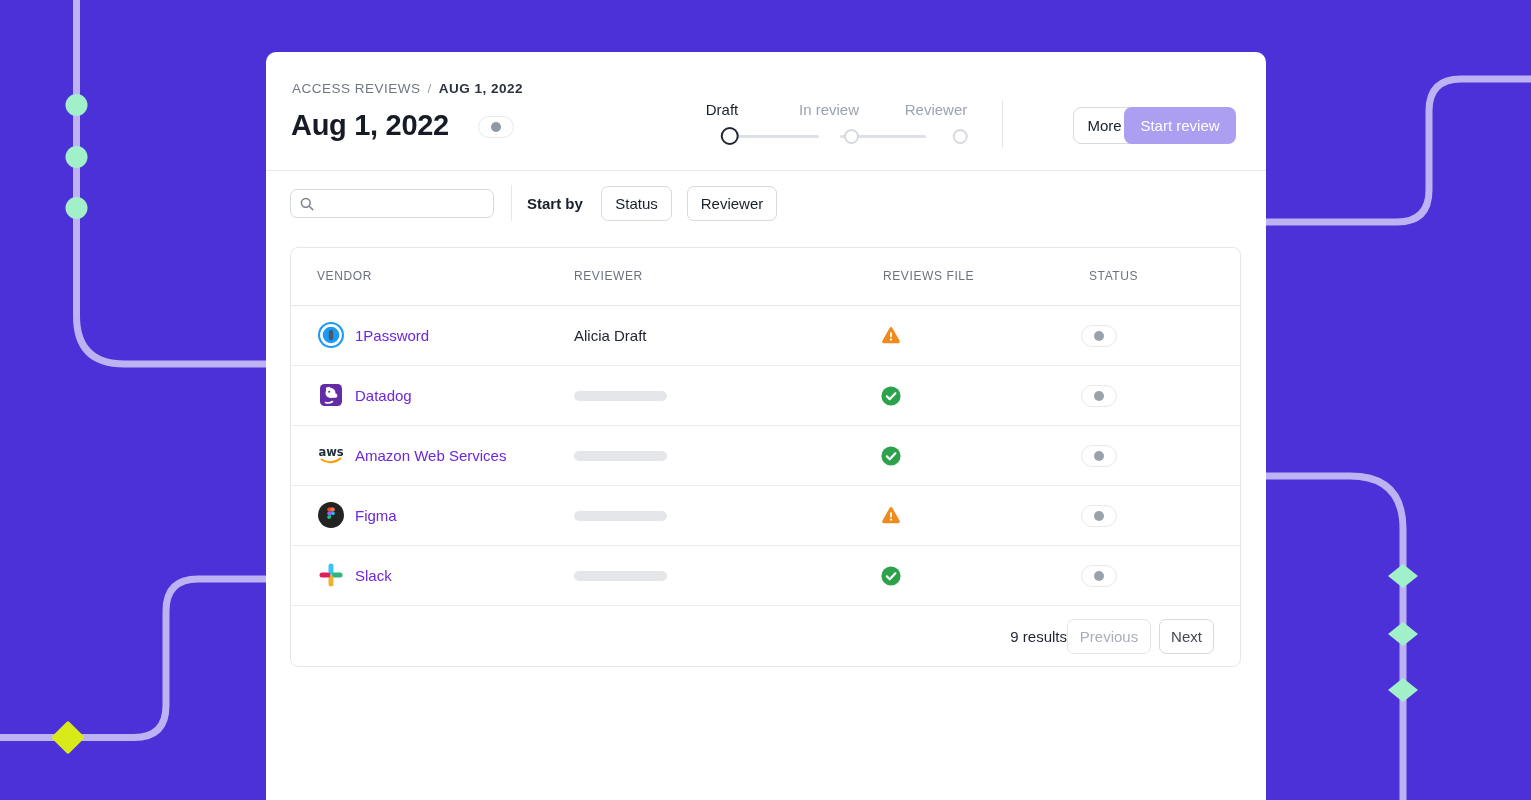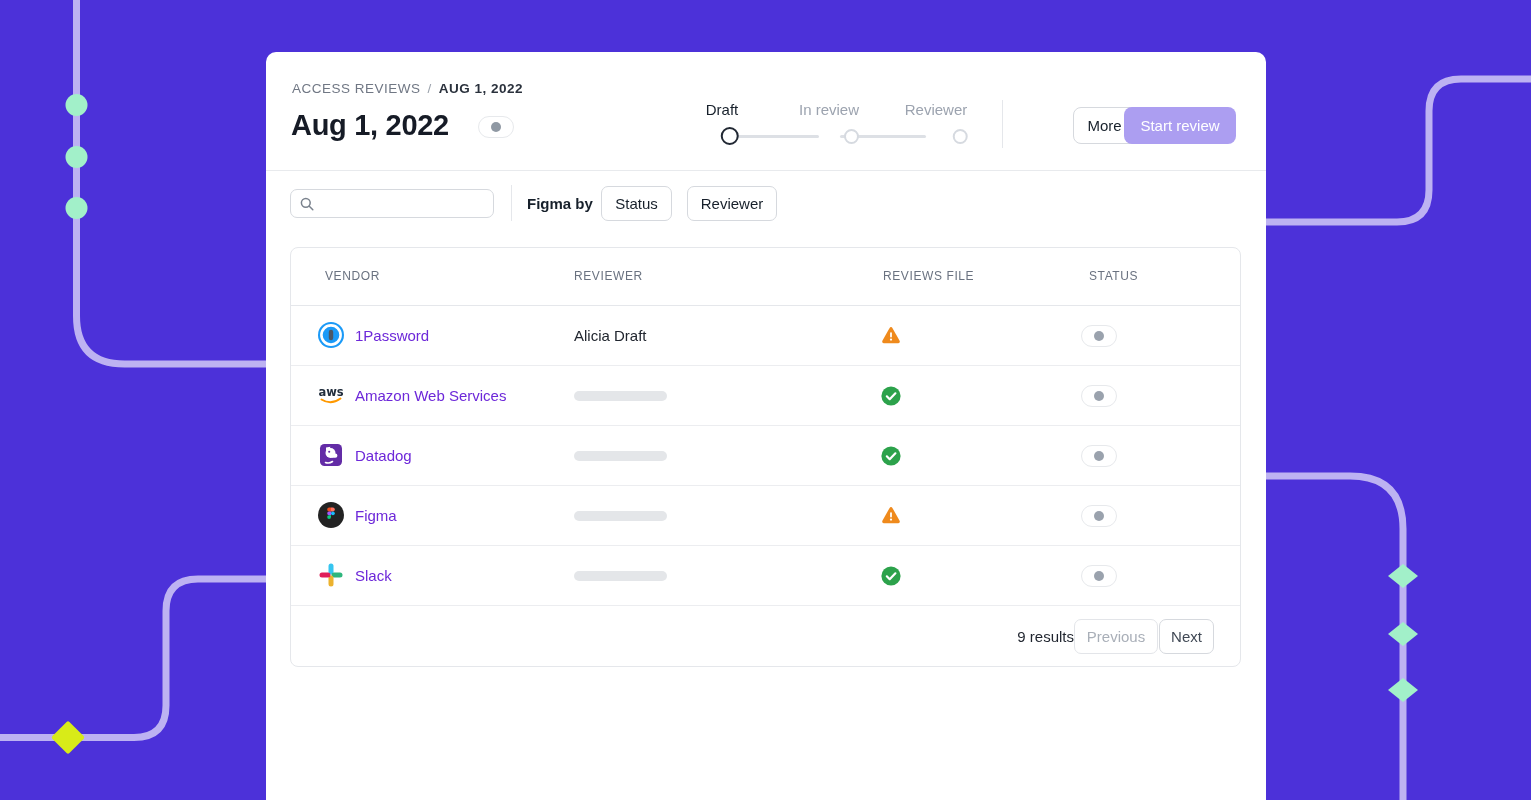--- a/index.html
+++ b/index.html
@@ -63,32 +63,32 @@
   .reviewer-btn{position:absolute;left:421px;top:134px;width:90px;height:35px;border-radius:7px;}
   
   .table{
     position:absolute;left:24px;top:195px;width:951px;
     border:1px solid #E5E7EB;border-radius:8px;box-sizing:border-box;background:#fff;overflow:hidden;
   }
   .t-head{position:relative;height:57px;border-bottom:1px solid #E5E7EB;}
   .t-head span{
     position:absolute;top:0;line-height:57px;font-size:12px;letter-spacing:.6px;color:#6A7280;font-weight:500;
   }
-  .col-vendor{left:34px;} .col-reviewer{left:283px;} .col-access{left:592px;} .col-status{left:798px;}
+  .col-vendor{left:26px;} .col-reviewer{left:283px;} .col-access{left:592px;} .col-status{left:798px;}
   .t-row{position:relative;height:59px;border-bottom:1px solid #ECEDF0;}
   .c-icon{position:absolute;left:26px;top:15px;width:28px;height:28px;}
   .c-vendor{position:absolute;left:64px;top:0;line-height:59px;font-size:15px;color:#6d28d9;}
   .c-reviewer{position:absolute;left:283px;top:0;line-height:59px;font-size:15px;color:#21262F;}
   .c-skeleton{position:absolute;left:283px;top:25px;width:93px;height:10px;border-radius:5px;background:#E4E6E9;}
   .c-access{position:absolute;left:590px;top:20px;width:20px;height:20px;}
   .c-status{position:absolute;left:790px;top:19px;}
   .pill-dot{width:10px;height:10px;border-radius:50%;background:#9AA2AD;display:inline-block;}
   .t-footer{height:60px;display:flex;align-items:center;justify-content:flex-end;padding:0 26px;}
   .results-text{font-size:15px;color:#1F242E;font-weight:500;}
-  .pager{display:flex;gap:1px;}
+  .pager{display:flex;gap:8px;}
   .prev-btn{width:84px;height:35px;border-radius:7px;border-color:#E3E5E9;color:#A9AFB8;font-weight:400;}
   .next-btn{width:55px;height:35px;border-radius:7px;border-color:#D6D9DE;color:#414955;font-weight:400;}
 </style>
 </head>
 <body style="--bg: #4C31D9; --line: #BDB2F2; --mint: #A2F0C9; --chartreuse: #D8EB18; --start: #AC9EF1;">
 
 <svg class="decor" width="1531" height="800" viewBox="0 0 1531 800">
   <path class="line" d="M76.5 0 V316 Q76.5 364 124.5 364 H266"></path>
   <path class="line" d="M0 737.5 H134 Q166 737.5 166 705.5 V611 Q166 579 198 579 H266"></path>
   <path class="line" d="M1266 222 H1397 Q1429 222 1429 190 V111 Q1429 79 1461 79 H1531"></path>
@@ -142,21 +142,21 @@
   </div>
 
   <div class="search-wrap">
     <svg width="14" height="14" viewBox="0 0 14 14">
       <circle cx="5.8" cy="5.8" r="4.4" stroke="#7A828D" stroke-width="1.5" fill="none"></circle>
       <line x1="9.3" y1="9.3" x2="12.8" y2="12.8" stroke="#7A828D" stroke-width="1.5" stroke-linecap="round"></line>
     </svg>
     <input type="text" placeholder="" style="">
   </div>
   <div class="v-divider" style="left:245px;top:133px;height:36px;"></div>
-  <span class="filter-label">Figma by</span>
+  <span class="filter-label">Start by</span>
   <button class="btn status-btn">Status</button>
   <button class="btn reviewer-btn">Reviewer</button>
 
   <div class="table">
     <div class="t-head">
       <span class="col-vendor">VENDOR</span>
       <span class="col-reviewer">REVIEWER</span>
       <span class="col-access">REVIEWS FILE</span>
       <span class="col-status">STATUS</span>
     </div>
@@ -173,54 +173,54 @@
      <path d="M8.6 1.9 a1.65 1.65 0 0 1 2.8 0 l7.2 12.9 a1.65 1.65 0 0 1 -1.4 2.45 H2.8 a1.65 1.65 0 0 1 -1.4 -2.45 Z" fill="#EF8A1C"></path>
      <rect x="9.1" y="6.2" width="1.8" height="5.2" rx="0.9" fill="#fff"></rect>
      <circle cx="10" cy="13.6" r="1.15" fill="#fff"></circle>
             </svg></span>
           <span class="c-status badge-pill">
             <span class="pill-dot"></span>
           </span>
         </div>
         <div class="t-row">
           <span class="c-icon"><svg width="28" height="28" viewBox="0 0 28 28">
-     <text x="14" y="15" text-anchor="middle" font-family="DejaVu Sans, sans-serif" font-size="11.5" font-weight="bold" fill="#232F3E">aws</text>
-     <path d="M4.5 18.5 Q14 24.5 23.5 17.5" fill="none" stroke="#FF9900" stroke-width="2" stroke-linecap="round"></path>
-            </svg></span>
-          <span class="c-vendor">Amazon Web Services</span>
-          <span class="c-skeleton"></span>
-          <span class="c-access"><svg width="20" height="20" viewBox="0 0 20 20">
-     <circle cx="10" cy="10" r="9.6" fill="#2CA24B"></circle>
-     <path d="M5.8 10.3 l2.9 2.9 L14.4 7.3" stroke="#fff" stroke-width="2.2" fill="none" stroke-linecap="round" stroke-linejoin="round"></path>
-            </svg></span>
-          <span class="c-status badge-pill">
-            <span class="pill-dot"></span>
-          </span>
-        </div>
-        <div class="t-row">
-          <span class="c-icon"><svg width="28" height="28" viewBox="0 0 28 28">
      <rect x="3" y="3" width="22" height="22" rx="4.5" fill="#632CA6"></rect>
      <circle cx="13.5" cy="12" r="5" fill="#fff"></circle>
      <polygon points="9,6.5 13.5,5.8 11.5,11 9,9.5" fill="#fff"></polygon>
      <rect x="13" y="12.6" width="7.4" height="4.2" rx="2.1" fill="#fff"></rect>
      <circle cx="12.2" cy="10.8" r="1.05" fill="#632CA6"></circle>
      <path d="M8.5 21.5 q3.5 1.5 7 -1" stroke="#fff" stroke-width="1.6" fill="none" stroke-linecap="round"></path>
             </svg></span>
           <span class="c-vendor">Datadog</span>
           <span class="c-skeleton"></span>
           <span class="c-access"><svg width="20" height="20" viewBox="0 0 20 20">
      <circle cx="10" cy="10" r="9.6" fill="#2CA24B"></circle>
      <path d="M5.8 10.3 l2.9 2.9 L14.4 7.3" stroke="#fff" stroke-width="2.2" fill="none" stroke-linecap="round" stroke-linejoin="round"></path>
             </svg></span>
           <span class="c-status badge-pill">
             <span class="pill-dot"></span>
           </span>
         </div>
         <div class="t-row">
           <span class="c-icon"><svg width="28" height="28" viewBox="0 0 28 28">
+     <text x="14" y="15" text-anchor="middle" font-family="DejaVu Sans, sans-serif" font-size="11.5" font-weight="bold" fill="#232F3E">aws</text>
+     <path d="M4.5 18.5 Q14 24.5 23.5 17.5" fill="none" stroke="#FF9900" stroke-width="2" stroke-linecap="round"></path>
+            </svg></span>
+          <span class="c-vendor">Amazon Web Services</span>
+          <span class="c-skeleton"></span>
+          <span class="c-access"><svg width="20" height="20" viewBox="0 0 20 20">
+     <circle cx="10" cy="10" r="9.6" fill="#2CA24B"></circle>
+     <path d="M5.8 10.3 l2.9 2.9 L14.4 7.3" stroke="#fff" stroke-width="2.2" fill="none" stroke-linecap="round" stroke-linejoin="round"></path>
+            </svg></span>
+          <span class="c-status badge-pill">
+            <span class="pill-dot"></span>
+          </span>
+        </div>
+        <div class="t-row">
+          <span class="c-icon"><svg width="28" height="28" viewBox="0 0 28 28">
      <circle cx="14" cy="14" r="13" fill="#232323"></circle>
      <path d="M12.1 6.6 h1.9 v3.8 h-1.9 a1.9 1.9 0 0 1 0 -3.8 z" fill="#F24E1E"></path>
      <path d="M14 6.6 h1.9 a1.9 1.9 0 0 1 0 3.8 h-1.9 z" fill="#FF7262"></path>
      <path d="M12.1 10.4 h1.9 v3.8 h-1.9 a1.9 1.9 0 0 1 0 -3.8 z" fill="#A259FF"></path>
      <circle cx="15.9" cy="12.3" r="1.9" fill="#1ABCFE"></circle>
      <path d="M12.1 14.2 h1.9 v1.9 a1.9 1.9 0 1 1 -1.9 -1.9 z" fill="#0ACF83"></path>
             </svg></span>
           <span class="c-vendor">Figma</span>
           <span class="c-skeleton"></span>
           <span class="c-access"><svg width="20" height="19" viewBox="0 0 20 19">

